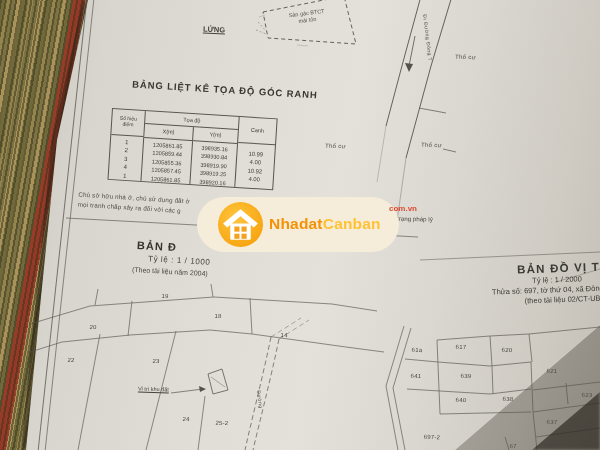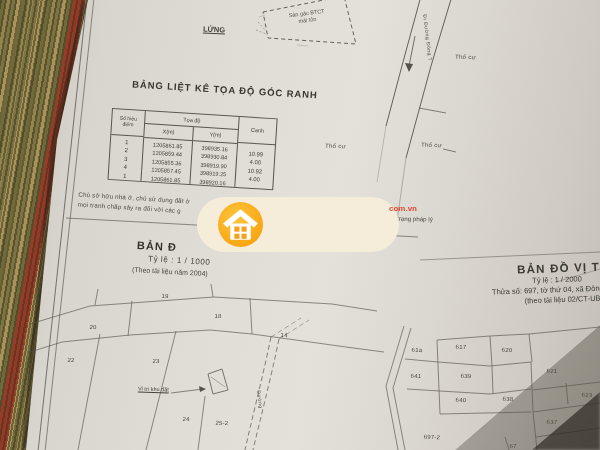--- a/index.html
+++ b/index.html
@@ -244,15 +244,18 @@
     <div class="wm-circle">
       <svg width="45" height="45" viewBox="0 0 44 44">
         <polygon points="22,7 39,21 35,25 22,14 9,25 5,21" fill="#ffffff"></polygon>
         <rect x="12" y="21" width="20" height="16" rx="1" fill="#ffffff"></rect>
         <rect x="16" y="24" width="5" height="5" fill="#f5a11e"></rect>
         <rect x="23" y="24" width="5" height="5" fill="#f5a11e"></rect>
         <rect x="16" y="31" width="5" height="5" fill="#f5a11e"></rect>
         <rect x="23" y="31" width="5" height="5" fill="#f5a11e"></rect>
       </svg>
     </div>
+    <div class="wm-name">
+      <span class="wm-n1">Nhadat</span><span class="wm-n2">Canban</span>
+    </div>
     <span class="wm-domain">com.vn</span>
   </div>
 </div>
 
 </body></html>

